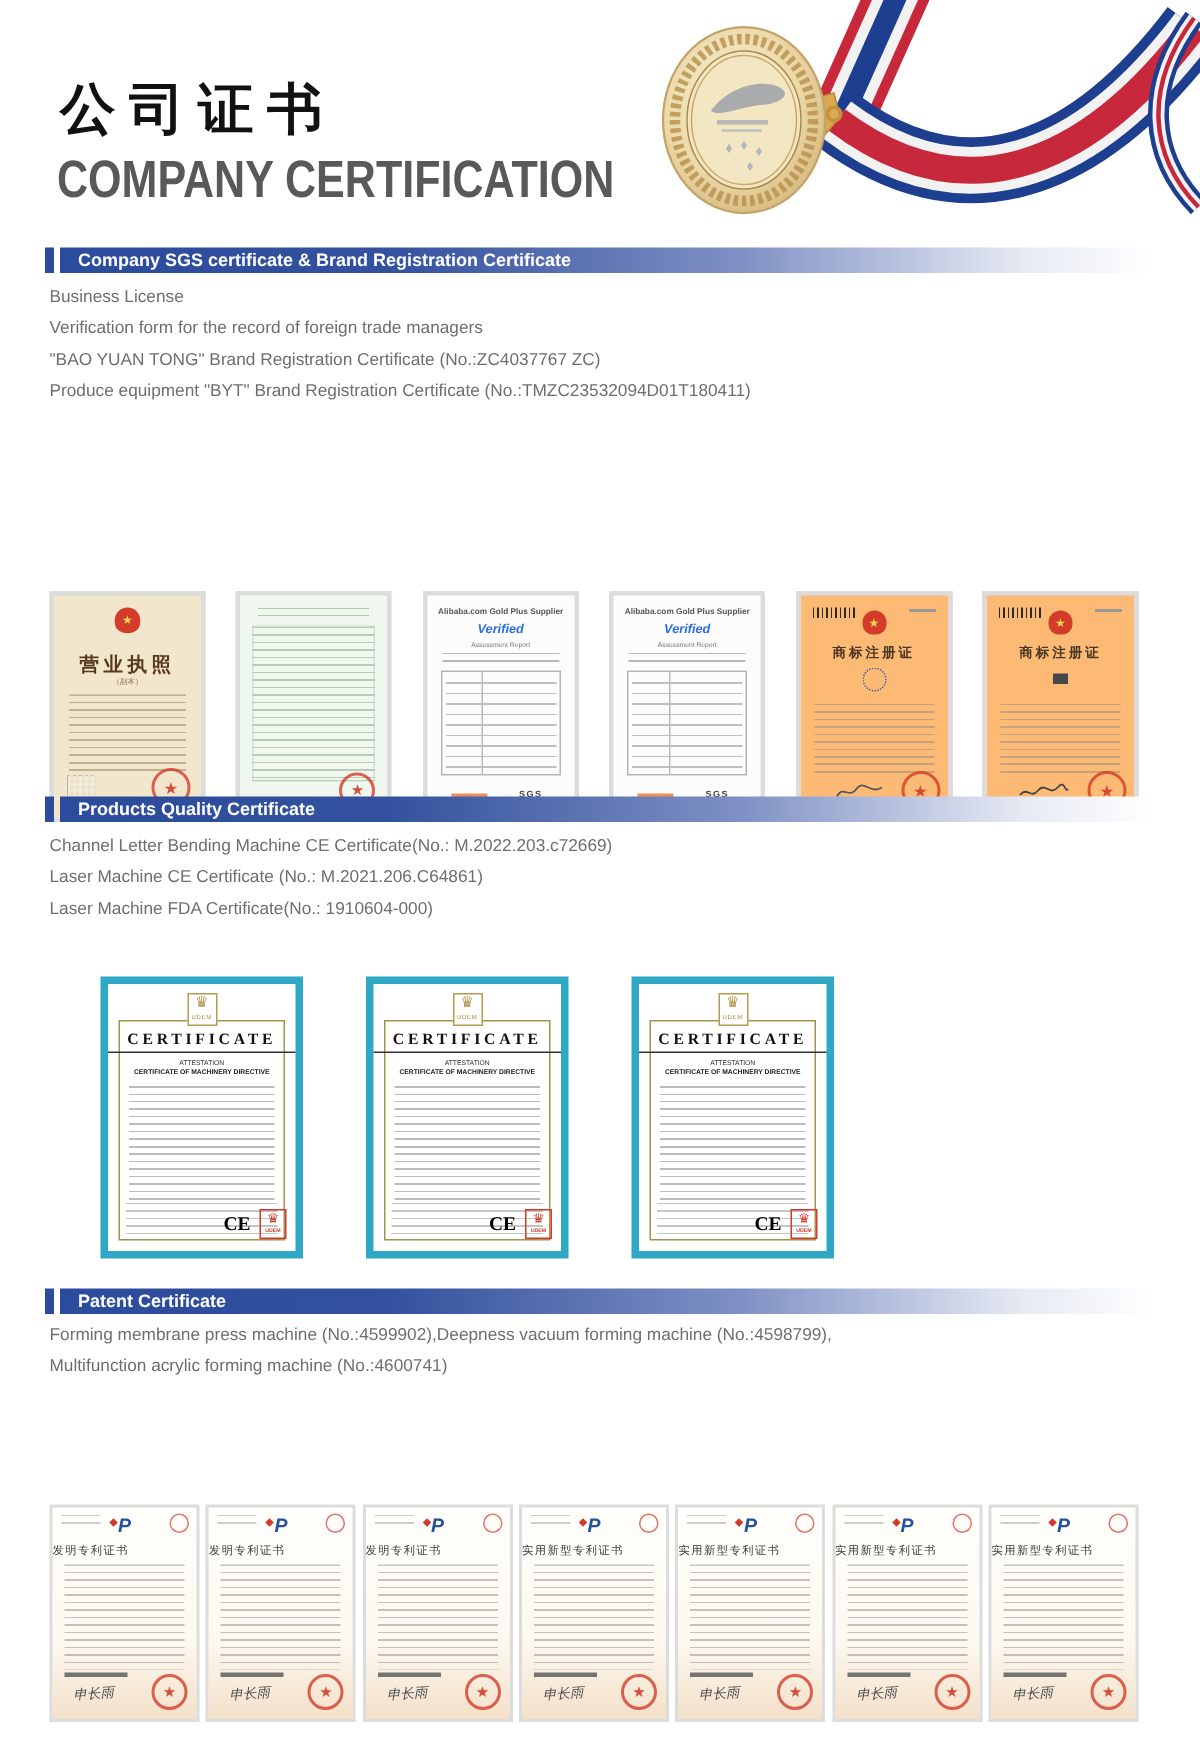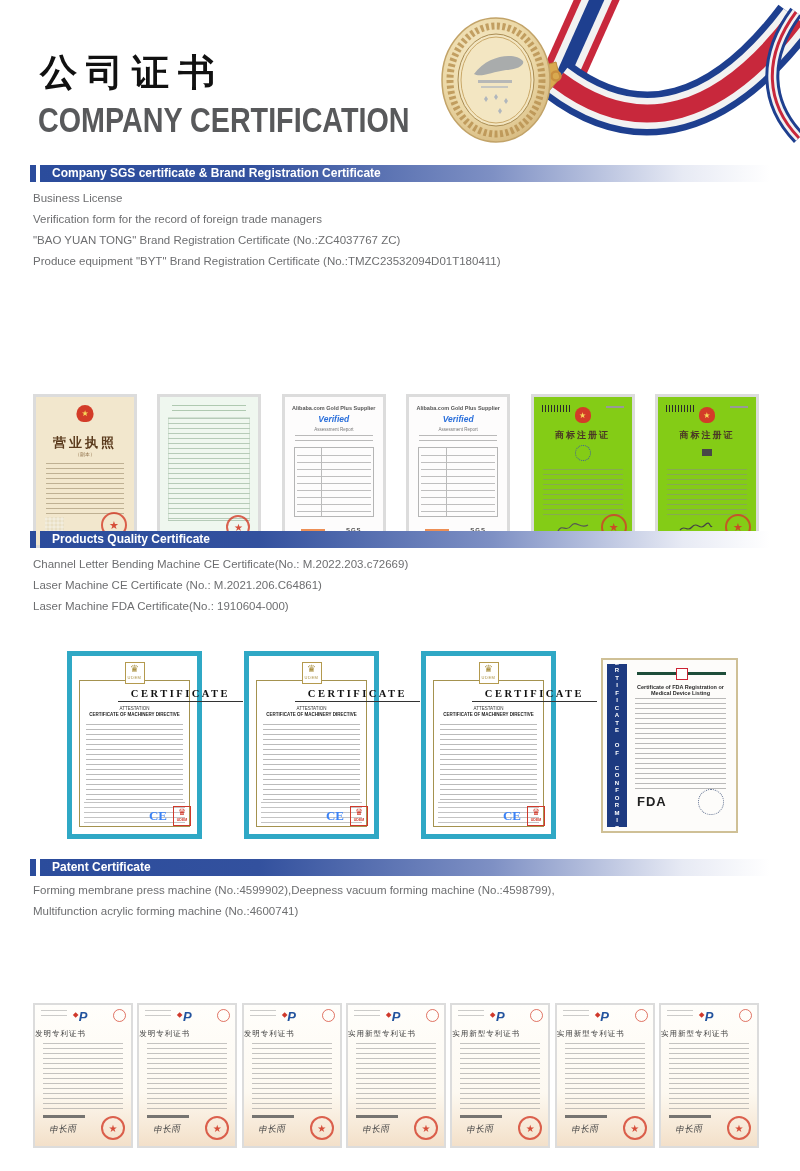--- a/index.html
+++ b/index.html
@@ -90,21 +90,21 @@
   .ali-co { position:absolute; top:38px; left:10px; right:10px; height:8px; color:#777; }
   .ali-table { position:absolute; top:50px; left:9px; right:9px; bottom:28px;
                border:1px solid #b5b5b5; color:#8a8a8a;
                background-image:repeating-linear-gradient(to bottom, rgba(150,150,150,.6) 0, rgba(150,150,150,.6) 1px, transparent 1px, transparent 7px);
                background-clip:content-box; padding:2px; }
   .ali-table::before { content:""; position:absolute; left:34%; top:0; bottom:0; width:1px; background:#bbb; }
   .ali-foot { position:absolute; bottom:12px; width:100%; text-align:center; font-size:6px;
               font-weight:bold; color:#444; letter-spacing:1px; }
   .ali-orange { position:absolute; bottom:13px; left:16px; width:24px; height:3px; background:#e8732a; opacity:.8; }
 
-  .tm-paper { background:#84cc16; }
+  .tm-paper { background:#fdba74; }
   .barcode { position:absolute; top:8px; left:8px; width:28px; height:7px;
              background-image:repeating-linear-gradient(90deg,#2a2a2a 0 1px,transparent 1px 3px); }
   .tm-no { position:absolute; top:9px; right:8px; width:18px; height:2px; background:#999; }
   .tm-title { position:absolute; top:32px; width:100%; text-align:center; font-size:9px;
               font-weight:bold; color:#4a3626; letter-spacing:2px;
               font-family:"DejaVu Sans","Liberation Sans",sans-serif; }
   .tm-blue-seal { position:absolute; top:48px; left:50%; transform:translateX(-50%);
                   width:16px; height:16px; border-radius:50%; border:1.5px dotted #3a57a8; }
   .tm-mark { position:absolute; top:52px; left:50%; transform:translateX(-50%);
              width:10px; height:7px; background:#474747; }
@@ -115,28 +115,28 @@
   .ce { position:absolute; width:135px; height:188px; background:#fff;
         border:5px solid #2fa8c5; }
   .ce-inner { position:absolute; left:7px; right:7px; top:24px; bottom:7px; border:1px solid #a4924f; }
   .crest { position:absolute; top:6px; left:50%; transform:translateX(-50%); width:20px; height:22px;
            background:#fff; border:1px solid #b49a4e; color:#a98f3f; text-align:center; z-index:2; }
   .crest::before { content:"♛"; font-size:10px; line-height:12px; display:block; }
   .crest .crest-label { display:block; font-size:4px; letter-spacing:.5px; }
   .ce-title { position:absolute; top:32px; width:100%; text-align:center; font-size:10.5px;
               font-weight:bold; letter-spacing:2.5px; color:#111;
               font-family:"Liberation Serif", serif; border-bottom:1px solid #333;
-              padding-bottom:2px;margin-left:46px; }
+              padding-bottom:2px; }
   .ce-sub1 { position:absolute; top:50px; width:100%; text-align:center; font-size:4.5px; color:#333; }
   .ce-sub2 { position:absolute; top:56px; width:100%; text-align:center; font-size:4.5px;
              font-weight:bold; color:#222; }
   .ce-body { position:absolute; top:68px; left:14px; right:14px; height:76px; color:#777; }
   .ce-footrow { position:absolute; bottom:10px; left:12px; right:12px; height:22px; color:#888; }
   .ce-mark { position:absolute; right:30px; bottom:10px; font-size:13px; font-weight:bold;
-             color:#3b82f6; font-family:"Liberation Serif", serif; }
+             color:#000000; font-family:"Liberation Serif", serif; }
   .udem-red { position:absolute; right:6px; bottom:8px; width:18px; height:20px;
               border:1px solid #d0392b; color:#d0392b; text-align:center; }
   .udem-red::before { content:"♛"; font-size:9px; line-height:11px; display:block; }
   .udem-red .udem-label { display:block; font-size:3.5px; font-weight:bold; }
 
   .fda { position:absolute; left:601px; top:658px; width:137px; height:175px;
          background:#fdfcfa; border:2px solid #cfc096; }
   .fda-band { position:absolute; left:4px; top:4px; bottom:4px; width:20px; background:#1d3a80;
               display:flex; align-items:center; justify-content:center; }
   .fda-band span { writing-mode:vertical-rl; text-orientation:upright; color:#fff;
@@ -356,30 +356,20 @@
     <div class="ce-sub1">ATTESTATION</div>
     <div class="ce-sub2">CERTIFICATE OF MACHINERY DIRECTIVE</div>
     <div class="ce-body flines"></div>
     <div class="ce-footrow flines"></div>
     <div class="ce-mark">CE</div>
     <div class="udem-red">
         <span class="udem-label">UDEM</span>
       </div>
   </div>
 
-  <div class="fda">
-    <div class="fda-band">
-      <span>CERTIFICATE OF CONFORMITY</span>
-    </div>
-    <div class="fda-rule"></div>
-    <div class="fda-title">Certificate of FDA Registration or Medical Device Listing</div>
-    <div class="fda-body flines"></div>
-    <div class="fda-mark">FDA</div>
-    <div class="fda-seal"></div>
-  </div>
 
   <div class="sec-bar" style="top:859px">
     <span class="sq"></span>
     <span class="grad"></span>
     <span class="label">Patent Certificate</span>
   </div>
   <div class="textlines" style="top:880px">
     <div>Forming membrane press machine (No.:4599902),Deepness vacuum forming machine (No.:4598799),</div>
     <div>Multifunction acrylic forming machine (No.:4600741)</div>
   </div>

